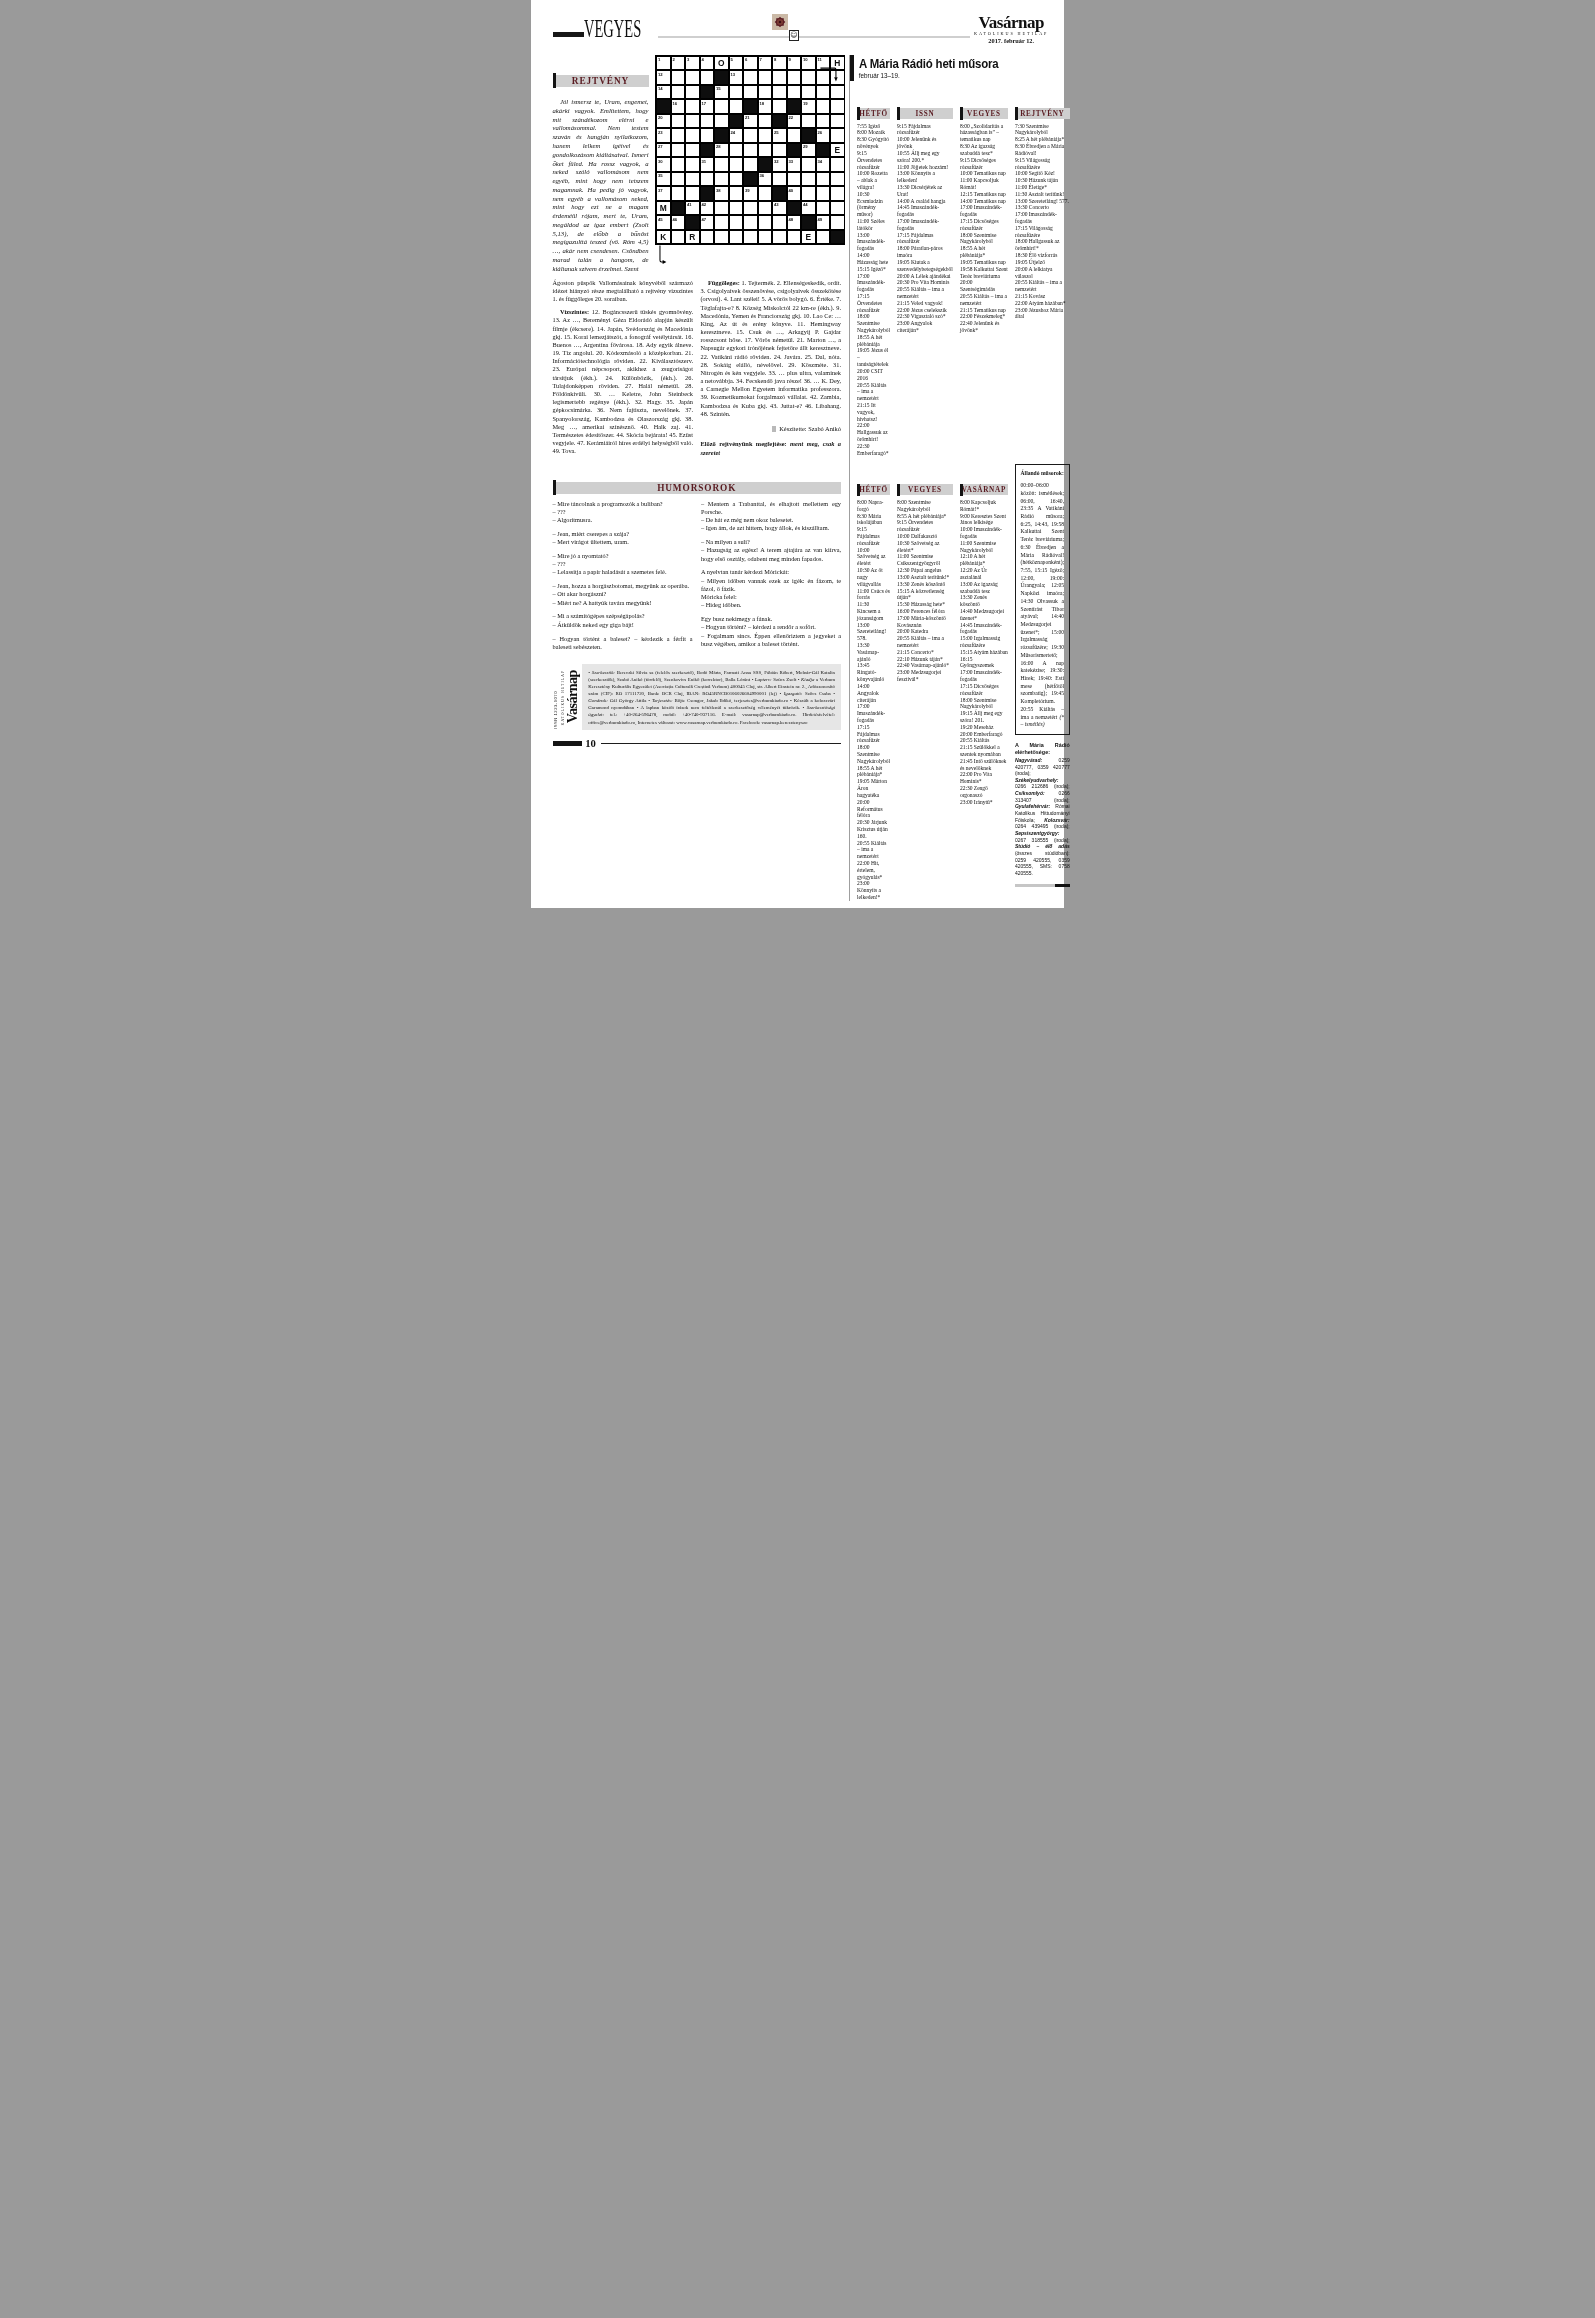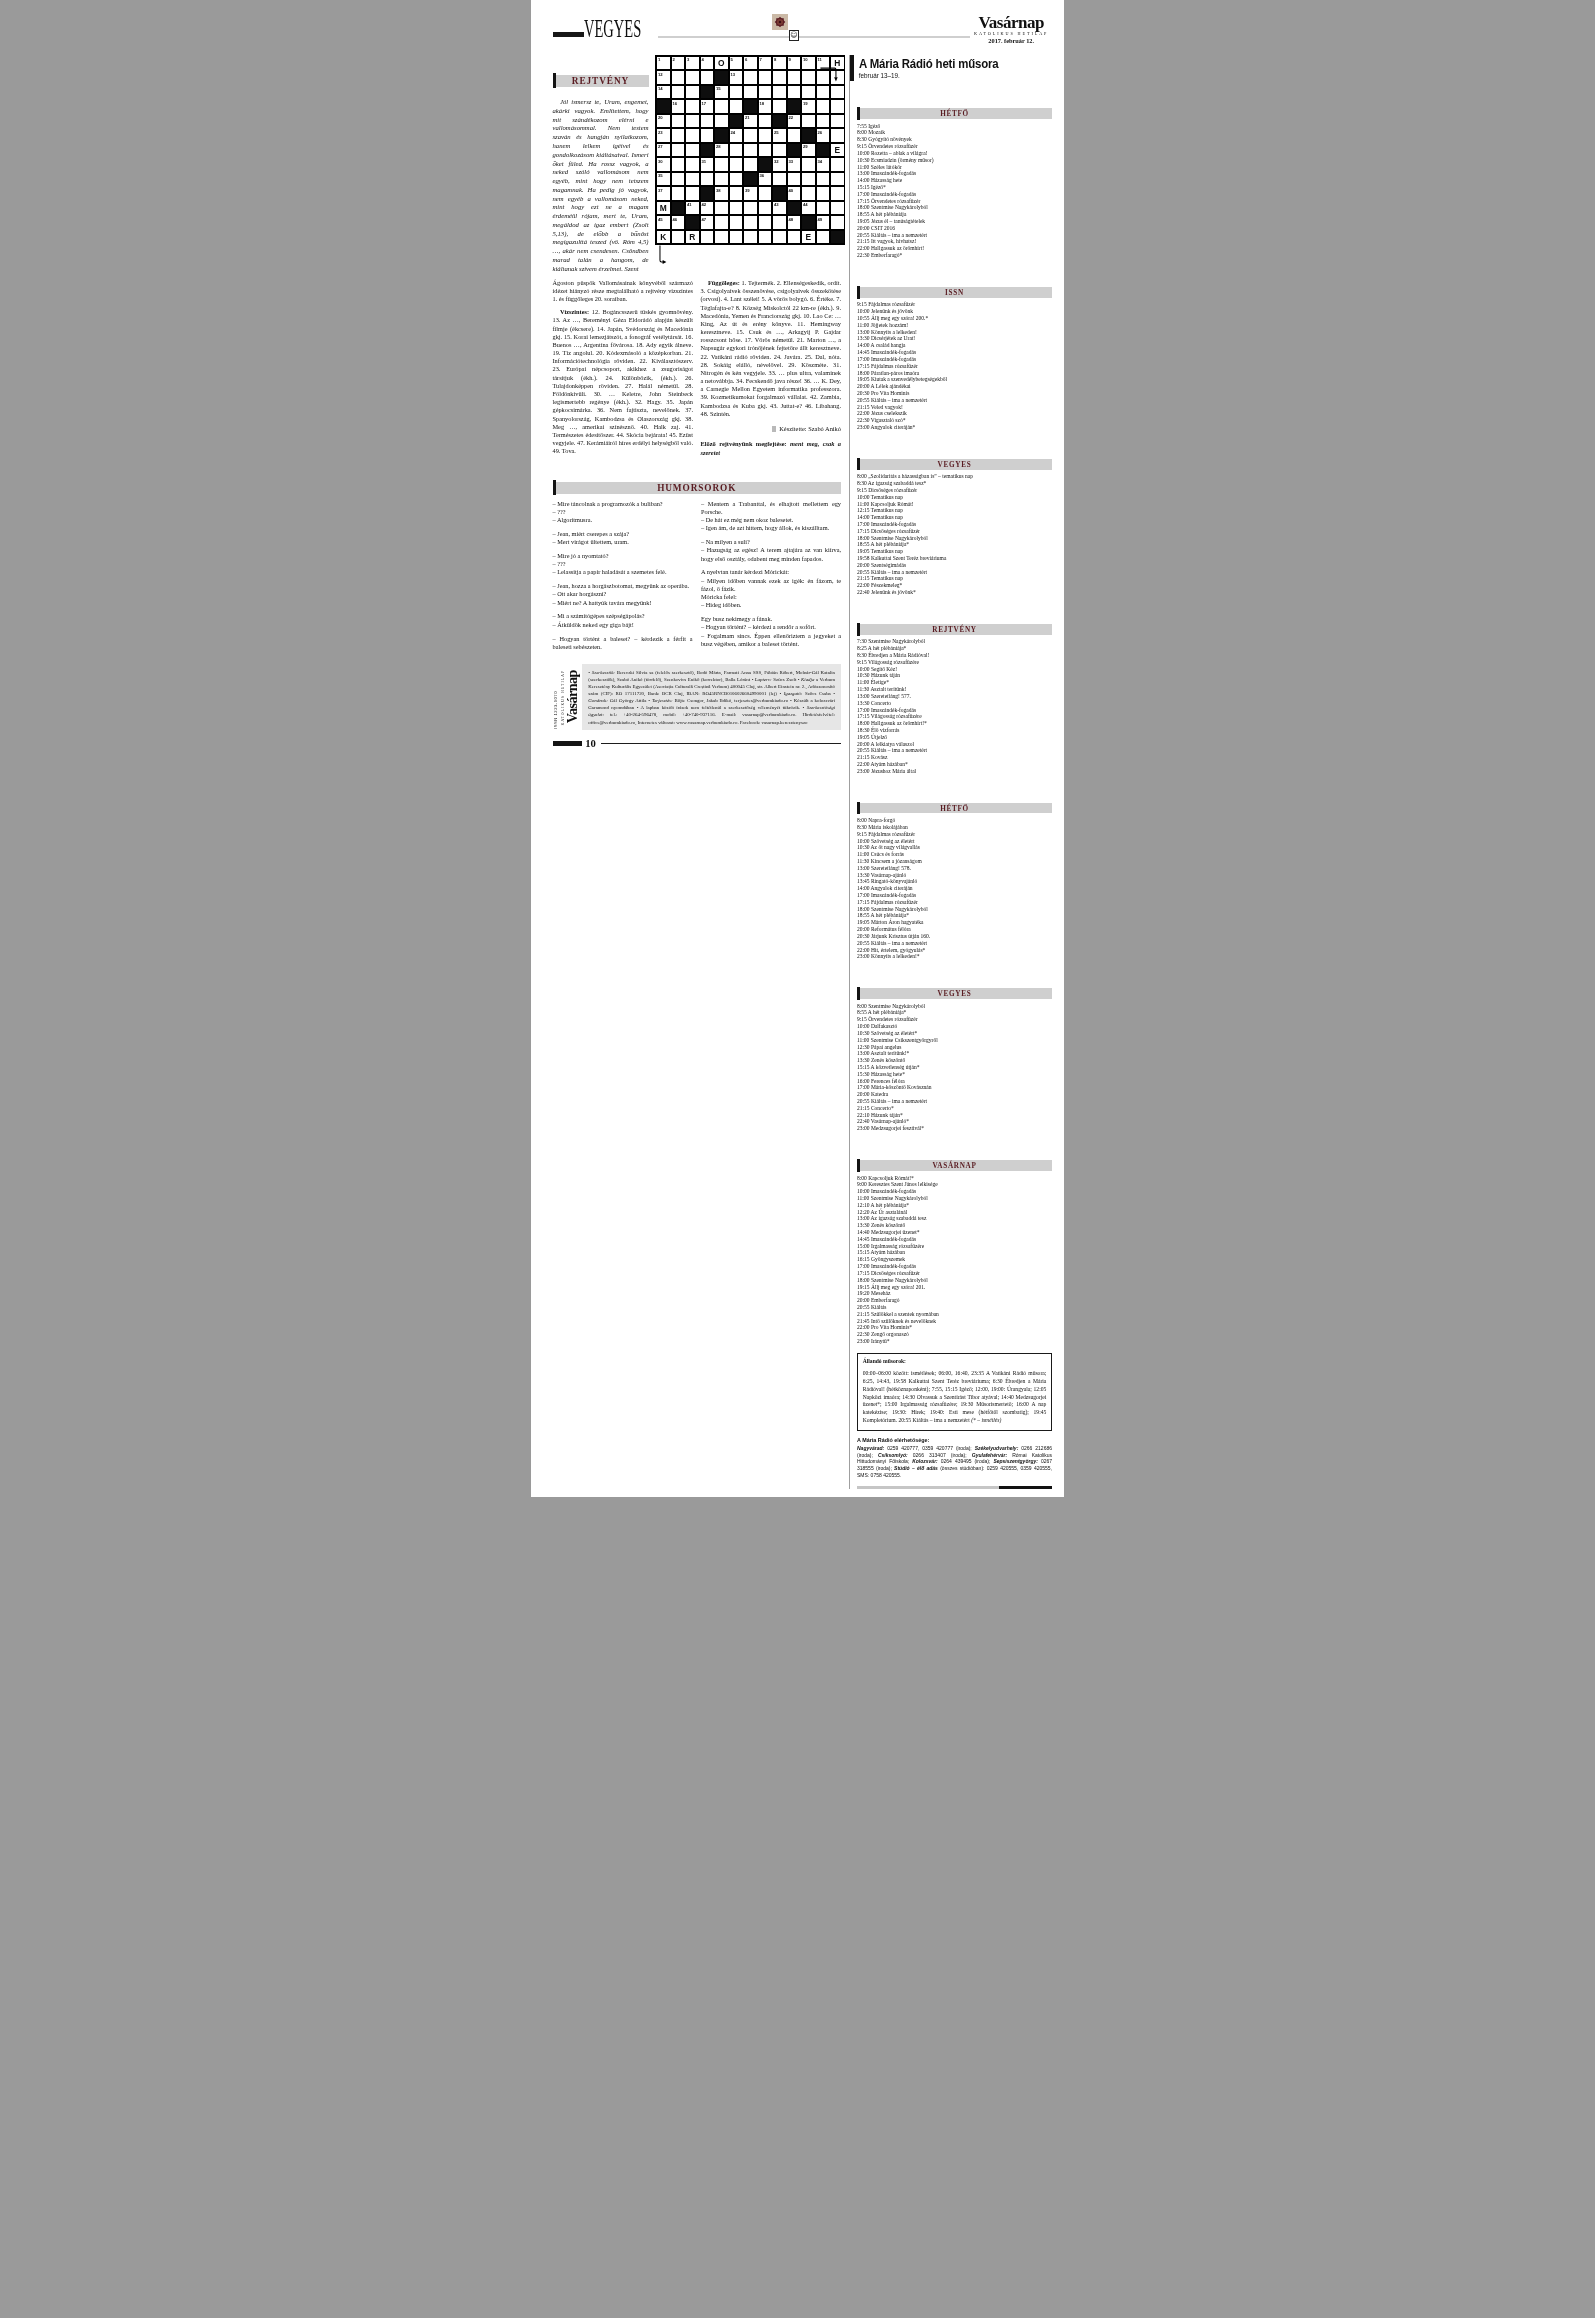--- a/index.html
+++ b/index.html
@@ -77,21 +77,21 @@
   .page-footer{ display:flex; align-items:center; margin-top:7.5px;}
   .footer-dash{ width:29px; height:4.7px; background:#141414;}
   .page-num{ font-size:10.7px; font-weight:bold; margin:0 4.7px 0 3.7px; line-height:1;}
   .footer-line{ flex:1; height:0.9px; background:#1d1d1d;}
 
   
   .radio-header{ display:flex; align-items:center;}
   .radio-accent{ width:4.2px; height:26px; background:#131313; margin-left:-7.5px; margin-right:5.1px; flex:none;}
   .radio-title{ font:bold 13px "Liberation Sans","DejaVu Sans",sans-serif; letter-spacing:-0.2px; transform:scaleX(.88); transform-origin:left top; white-space:nowrap;}
   .radio-sub{ font:6.3px "Liberation Sans","DejaVu Sans",sans-serif; margin-top:1.4px;}
-  .days-grid{ display:grid; grid-template-columns:1fr; column-gap:7px; row-gap:8px; margin-top:7.5px;}
+  .days-grid{ display:grid; grid-template-columns:1fr 1fr 1fr 1fr; column-gap:7px; row-gap:8px; margin-top:7.5px;}
   .sched{ margin-top:3.7px; font-size:5.5px; line-height:1.24;}
   .sched-item span.t{ white-space:nowrap;}
   .side-stack{ display:flex; flex-direction:column;}
   .allando{ border:0.7px solid #1a1a1a; padding:4.2px 4.7px 5.1px; font-size:5.6px; line-height:1.38; text-align:justify;}
   .allando .ttl{ font-weight:bold; display:block; margin-bottom:4.7px;}
   .allando .note{ font-style:italic;}
   .contact{ margin-top:6.5px; font:5px "Liberation Sans","DejaVu Sans",sans-serif; line-height:1.33; text-align:justify;}
   .contact .ttl{ font-weight:bold; font-size:5.4px; display:block; margin-bottom:0.9px;}
   .contact i{ font-weight:bold; font-style:italic;}
   .right-end-bar{ margin-top:7.5px; height:3.3px; background:#c6c6c6; position:relative;}

